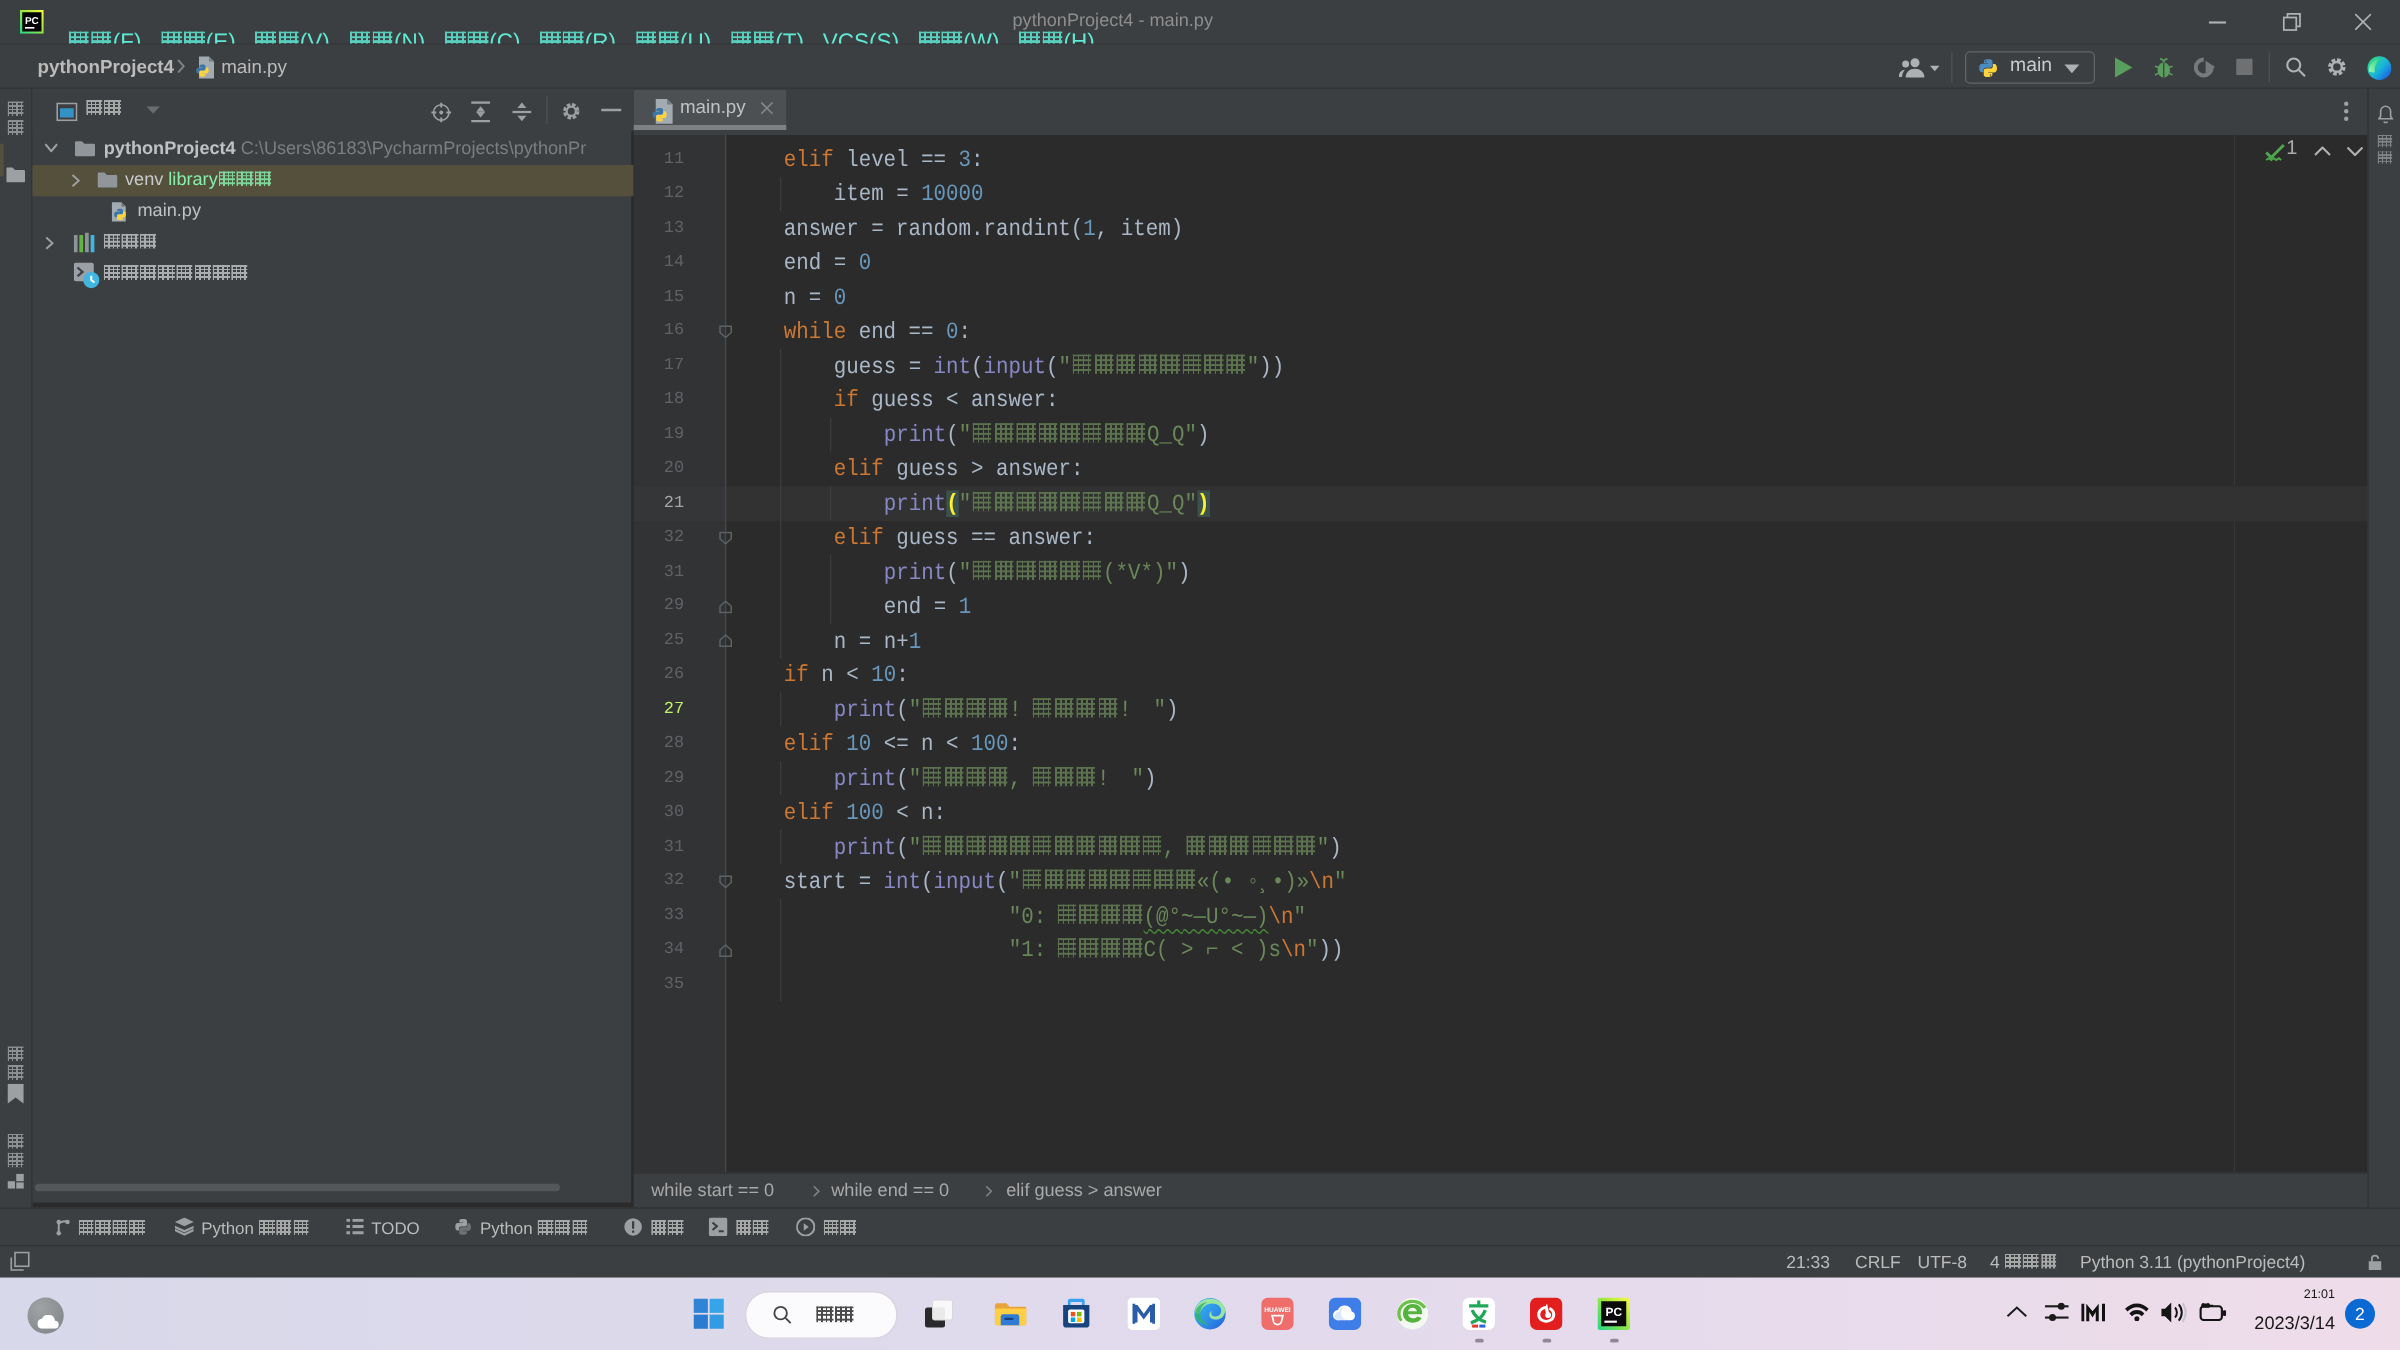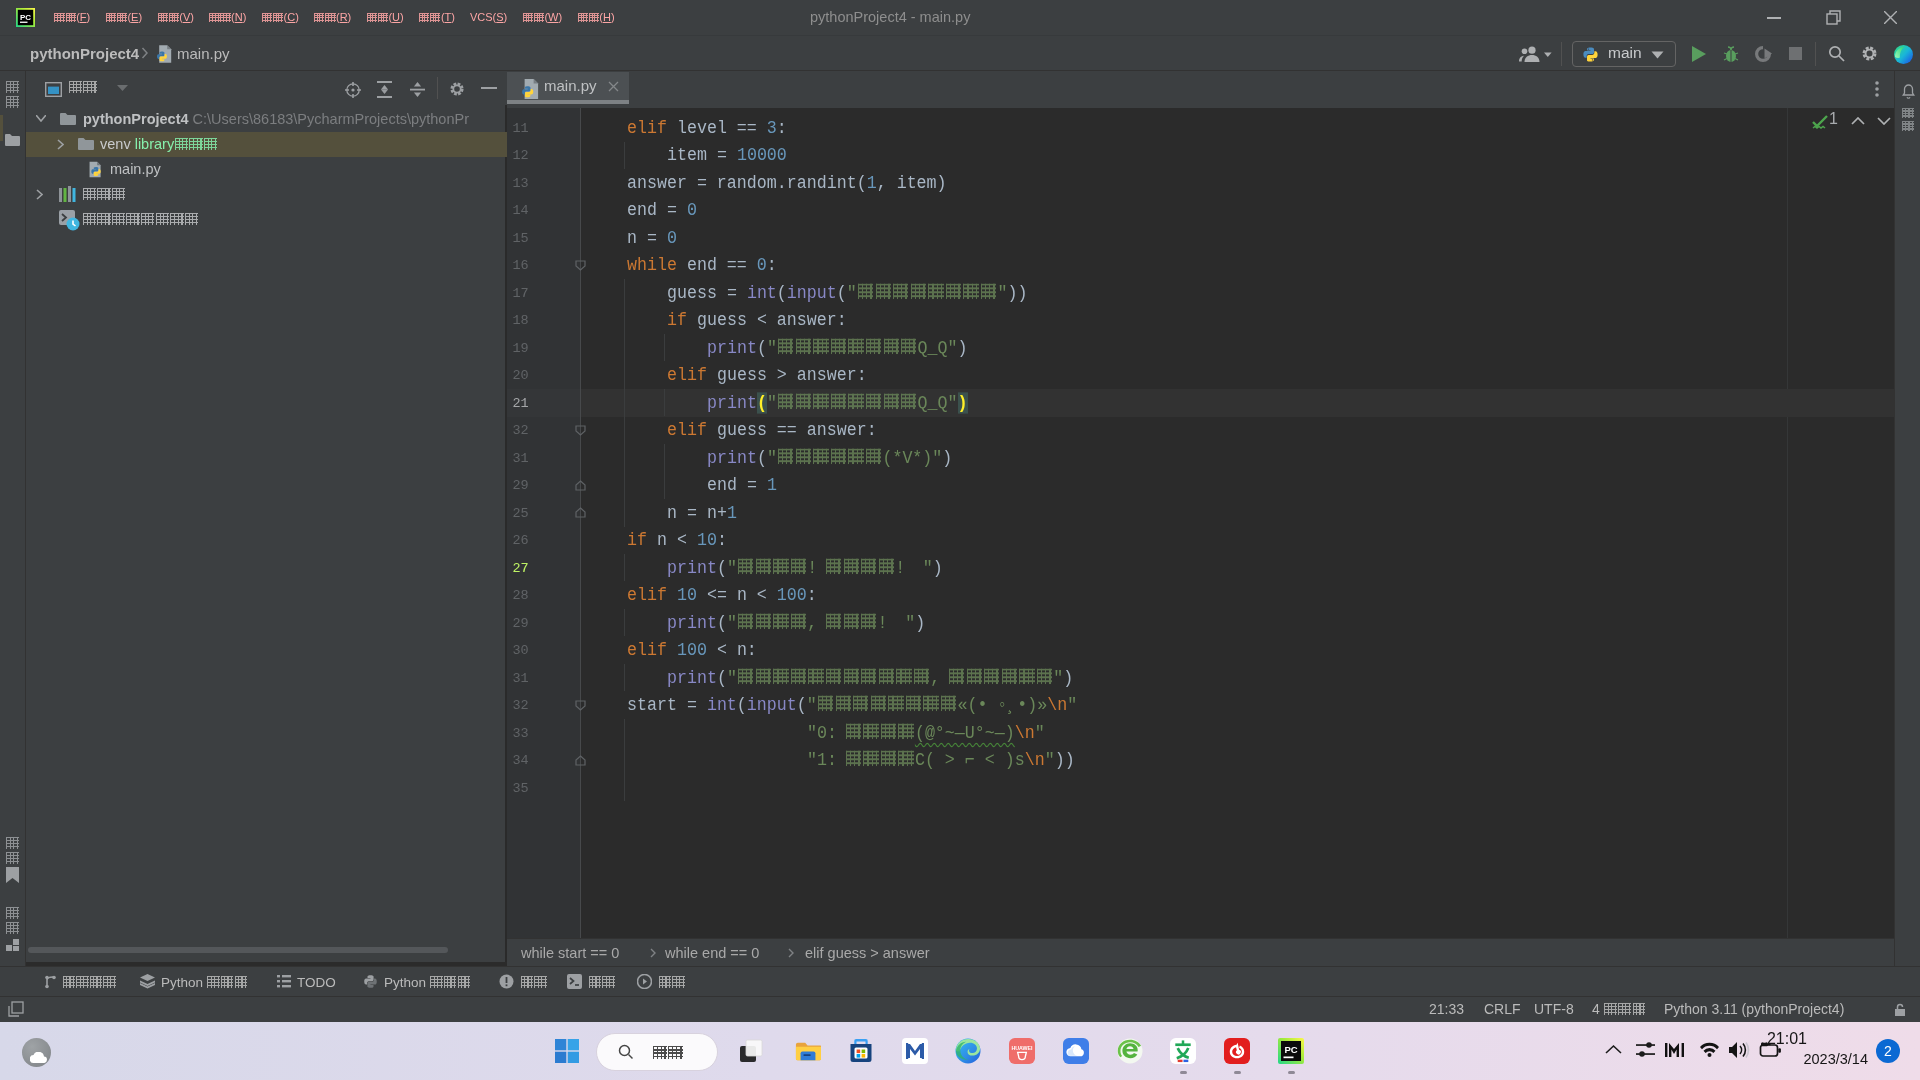--- a/index.html
+++ b/index.html
@@ -3,37 +3,37 @@
 <style>
 *{margin:0;padding:0;box-sizing:border-box}
 html,body{width:1920px;height:1080px;overflow:hidden;background:#2B2B2B;font-family:"Liberation Sans",sans-serif;-webkit-font-smoothing:antialiased}
 .abs{position:absolute}
 .cj{display:inline-block;width:.92em;height:.84em;background:currentColor;margin:0 .045em;vertical-align:-4%;
  -webkit-mask-image:repeating-linear-gradient(to bottom,#000 0 11%,transparent 11% 25%),repeating-linear-gradient(to right,#000 0 9%,transparent 9% 27%);
  mask-image:repeating-linear-gradient(to bottom,#000 0 11%,transparent 11% 25%),repeating-linear-gradient(to right,#000 0 9%,transparent 9% 27%);
  -webkit-mask-composite:source-over;mask-composite:add;opacity:.84}
 
 #titlebar{position:absolute;left:0;top:0;width:1920px;height:35px;background:#3C3F41}
-#menus{position:absolute;left:54px;top:0;height:35px;line-height:35px;font-size:11px;color:#fca5a5}
+#menus{position:absolute;left:54px;top:16px;height:35px;line-height:35px;font-size:18px;color:#5eead4}
 #menus span{display:inline-block;margin-right:15px}
 #wtitle{position:absolute;left:810px;top:0;height:35px;line-height:35px;font-size:14.5px;color:#8E8E8E}
 
 #toolbar{position:absolute;left:0;top:35px;width:1920px;height:36px;background:#3C3F41;border-top:1px solid #373A3C;border-bottom:1px solid #323232}
 
 #lstripe{position:absolute;left:0;top:71px;width:26px;height:925px;background:#3C3F41;border-right:1px solid #323232}
 
 #panel{position:absolute;left:26px;top:71px;width:481px;height:891px;background:#3C3F41;border-right:2px solid #2A2A2A}
 #panelhead{position:absolute;left:26px;top:71px;width:481px;height:34px;background:#3C3F41}
 .trow{position:absolute;left:26px;width:481px;height:25px;line-height:25px;font-size:14.5px;color:#BBB;white-space:nowrap}
 
 #tabbar{position:absolute;left:507px;top:71px;width:1387px;height:37px;background:#3C3F41}
 #tab{position:absolute;left:507px;top:72px;width:122px;height:32px;background:#4C5053;border-bottom:4px solid #7D8184}
 #editor{position:absolute;left:507px;top:108px;width:1387px;height:830px;background:#2B2B2B}
 #gutter{position:absolute;left:507px;top:108px;width:74px;height:830px;background:#313335;border-right:1px solid #47494B}
-.gn{position:absolute;width:27px;left:507px;text-align:center;font-family:"Liberation Mono",monospace;font-size:13.5px;color:#606366;height:27.5px;line-height:27.5px;transform:translateY(2.5px)}
+.gn{position:absolute;width:27px;left:531px;text-align:left;font-family:"Liberation Mono",monospace;font-size:13.5px;color:#606366;height:27.5px;line-height:27.5px;transform:translateY(2.5px)}
 .cl{position:absolute;left:587px;height:27.5px;line-height:27.5px;font-family:"Liberation Mono",monospace;font-size:16.65px;color:#A9B7C6;white-space:pre;transform:translateY(2.5px) scaleY(1.12)}
 .cl .cj{width:15.3px;height:14.5px;margin:0 1.15px;opacity:.78}
 .k{color:#CC7832}.n{color:#6897BB}.s{color:#6A8759}.b{color:#8888C6}
 .mp{background:#3B514D;color:#FFEF28;font-weight:bold}
 .e{color:#CC7832}
 .fw{display:inline-block;width:17.6px}
 #curline{position:absolute;left:507px;top:389px;width:1387px;height:27.5px;background:#323232}
 
 #crumbs{position:absolute;left:507px;top:938px;width:1387px;height:28px;background:#3C3F41;border-top:1px solid #323232;color:#A9A9A9;font-size:14.5px;line-height:28px}
 #bstripe{position:absolute;left:0;top:966px;width:1920px;height:30px;background:#3C3F41;border-top:1px solid #323232;color:#BBB;font-size:13.5px}
@@ -580,16 +580,16 @@
       <path d="M11 4a6 6 0 010 8M14 1.5a10 10 0 010 13" fill="none" stroke="#141414" stroke-width="1.6"></path>
       <path d="M17 .5a12.5 12.5 0 010 15" fill="none" stroke="#C9C4CE" stroke-width="1.6"></path>
     </svg>
  <svg class="abs" style="left:1757px;top:18px" width="24" height="18" viewBox="0 0 24 18">
       <rect x="3.5" y="5" width="17" height="11" rx="2.5" fill="none" stroke="#141414" stroke-width="1.7"></rect>
       <rect x="21.3" y="8.2" width="2.6" height="4.6" rx="1" fill="#141414"></rect>
       <path d="M5.5 5V2.5M9.5 5V2.5" stroke="#141414" stroke-width="1.7"></path>
       <rect x="4" y="2.8" width="7" height="3.4" rx="1.2" fill="#141414"></rect>
       <path d="M11 4.5h2.5" stroke="#141414" stroke-width="1.5"></path>
     </svg>
- <div class="abs" style="left:1729px;top:8px;width:78px;text-align:right;font-size:16px;color:#161616">21:01</div>
+ <div class="abs" style="left:1790px;top:8px;width:78px;text-align:right;font-size:10px;color:#161616">21:01</div>
  <div class="abs" style="left:1790px;top:29px;width:78px;text-align:right;font-size:14.5px;color:#161616">2023/3/14</div>
  <div class="abs" style="left:1876px;top:17px;width:24px;height:24px;border-radius:50%;background:#0B69D3;color:#fff;font-size:14px;text-align:center;line-height:24px">2</div>
 </div>
 
 </body></html>

